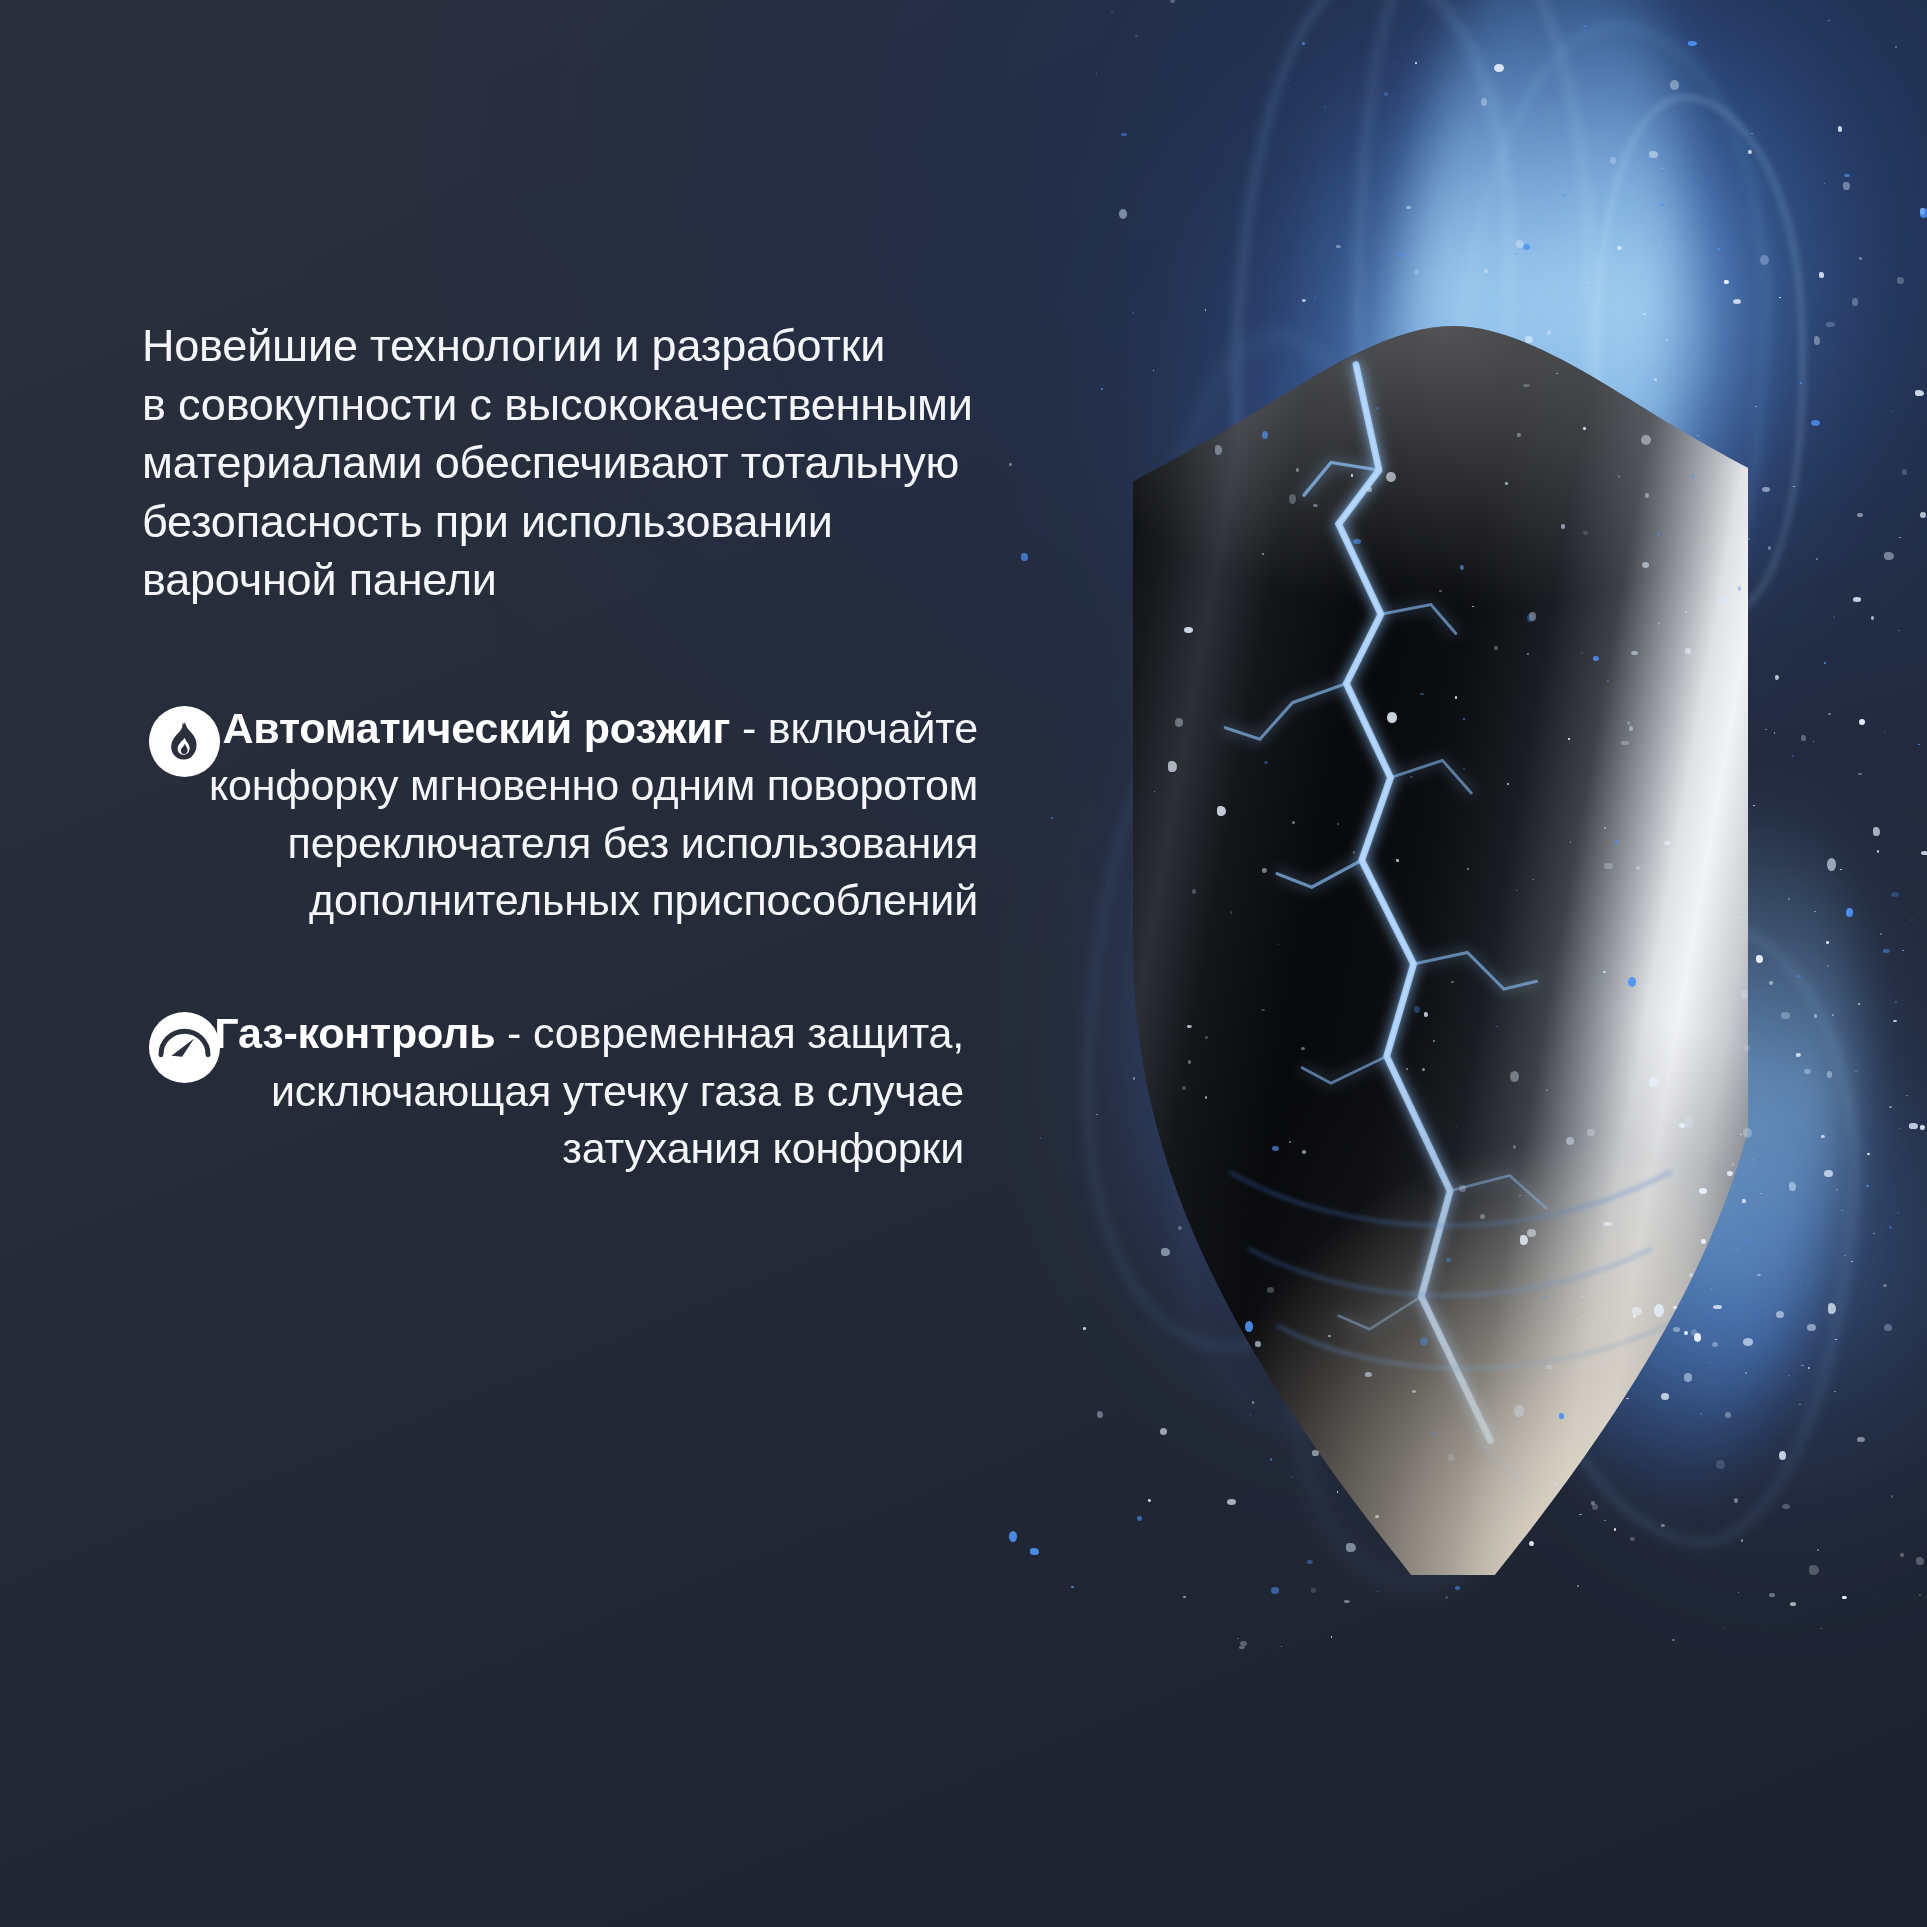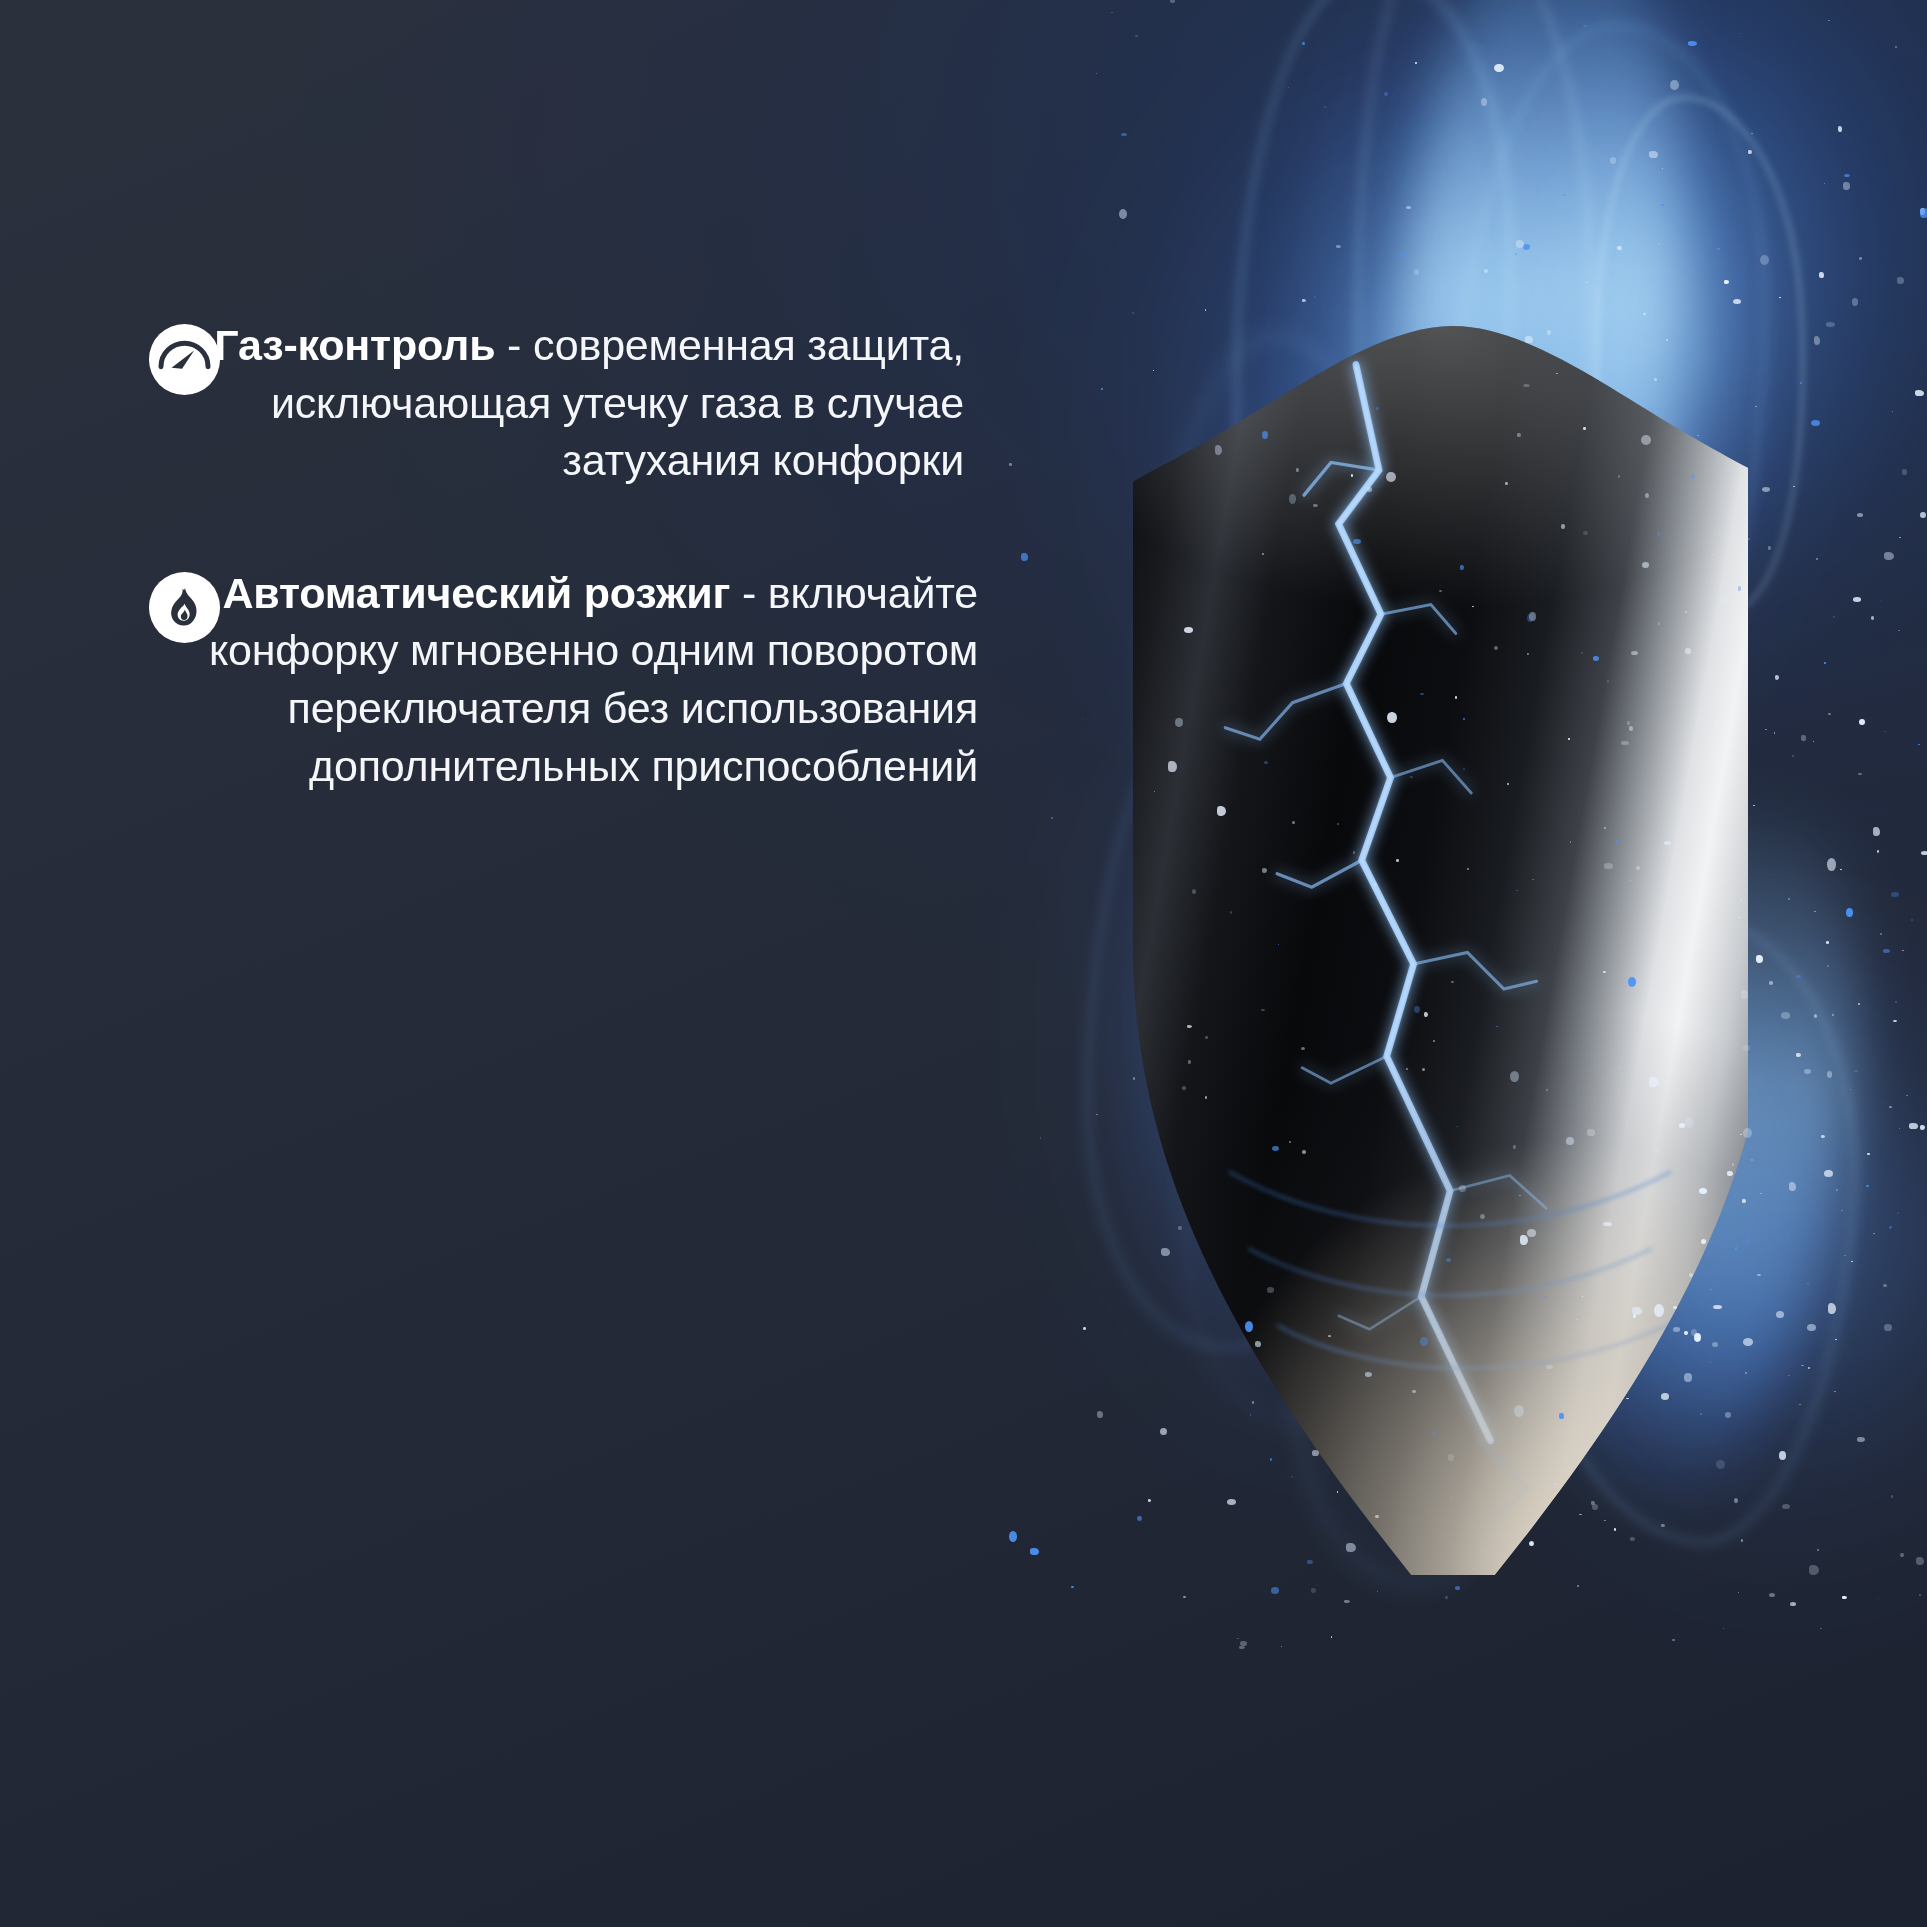--- a/index.html
+++ b/index.html
@@ -620,33 +620,25 @@
         <div class="spark blue" style="left: 321px; top: 489px; width: 5.7px; height: 7.9px; opacity: 0.68;"></div>
         <div class="spark" style="left: 691px; top: 1365px; width: 10px; height: 8px; opacity: 0.6; border-radius: 40% 60% 55% 45%;"></div>
         <div class="spark" style="left: 878px; top: 330px; width: 4.6px; height: 5.5px; opacity: 0.86; border-radius: 40% 60% 55% 45%;"></div>
         <div class="spark" style="left: 588px; top: 1599px; width: 4.7px; height: 5px; opacity: 0.94;"></div>
       </div>
   </div>
 
   <div id="content">
 
 
-
-    <div class="feature f-gas">
-      <span class="icon">
-        <svg viewBox="0 0 76 76" width="73" height="73">
-          <circle cx="38" cy="38" r="37" fill="#ffffff"></circle>
-          <path d="M13.5 45.5 A24.5 24.5 0 0 1 62.5 45.5" fill="none" stroke="#2b303d" stroke-width="5.2" stroke-linecap="round"></path>
-          <path d="M24.5 46.5 L48 28.5 L35.5 47.5 Z" fill="#2b303d"></path>
-        </svg>
-      </span>
-      <div class="ftext">
-        <b>Газ-контроль</b><span> - </span><span>современная защита, исключающая утечку газа в случае затухания конфорки</span>
-      </div>
-    </div>
+    <p id="lede">Новейшие технологии и разработки
+в совокупности с высококачественными
+материалами обеспечивают тотальную
+безопасность при использовании
+варочной панели</p>
 
     <div class="feature f-ignite">
       <span class="icon">
         <svg viewBox="0 0 76 76" width="73" height="73">
           <circle cx="38" cy="38" r="37" fill="#ffffff"></circle>
           <path d="M38.5 17.5
                    C39.5 25 45.5 28 48.5 33.5
                    C52 40 51 48.5 45.5 53.5
                    C43.5 55.4 40.8 56.6 38 56.8
                    C33.5 57.1 29 55 26.4 51.2
@@ -662,15 +654,28 @@
                    C35.6 37 37.3 36.2 38.2 34.2 Z" fill="#ffffff"></path>
           <path d="M38.4 40.4 C39.3 43.1 41.1 44.3 41.2 46.8 C41.3 49.3 39.6 51.1 37.4 51
                    C35.4 50.9 34 49.1 34.2 47 C34.4 44.6 37.2 43.7 38.4 40.4 Z" fill="#2b303d"></path>
         </svg>
       </span>
       <div class="ftext">
         <b>Автоматический розжиг</b><span> - </span><span>включайте конфорку мгновенно одним поворотом переключателя без использования дополнительных приспособлений</span>
       </div>
     </div>
 
+    <div class="feature f-gas">
+      <span class="icon">
+        <svg viewBox="0 0 76 76" width="73" height="73">
+          <circle cx="38" cy="38" r="37" fill="#ffffff"></circle>
+          <path d="M13.5 45.5 A24.5 24.5 0 0 1 62.5 45.5" fill="none" stroke="#2b303d" stroke-width="5.2" stroke-linecap="round"></path>
+          <path d="M24.5 46.5 L48 28.5 L35.5 47.5 Z" fill="#2b303d"></path>
+        </svg>
+      </span>
+      <div class="ftext">
+        <b>Газ-контроль</b><span> - </span><span>современная защита, исключающая утечку газа в случае затухания конфорки</span>
+      </div>
+    </div>
+
   </div>
 </div>
 
 
 </body></html>

